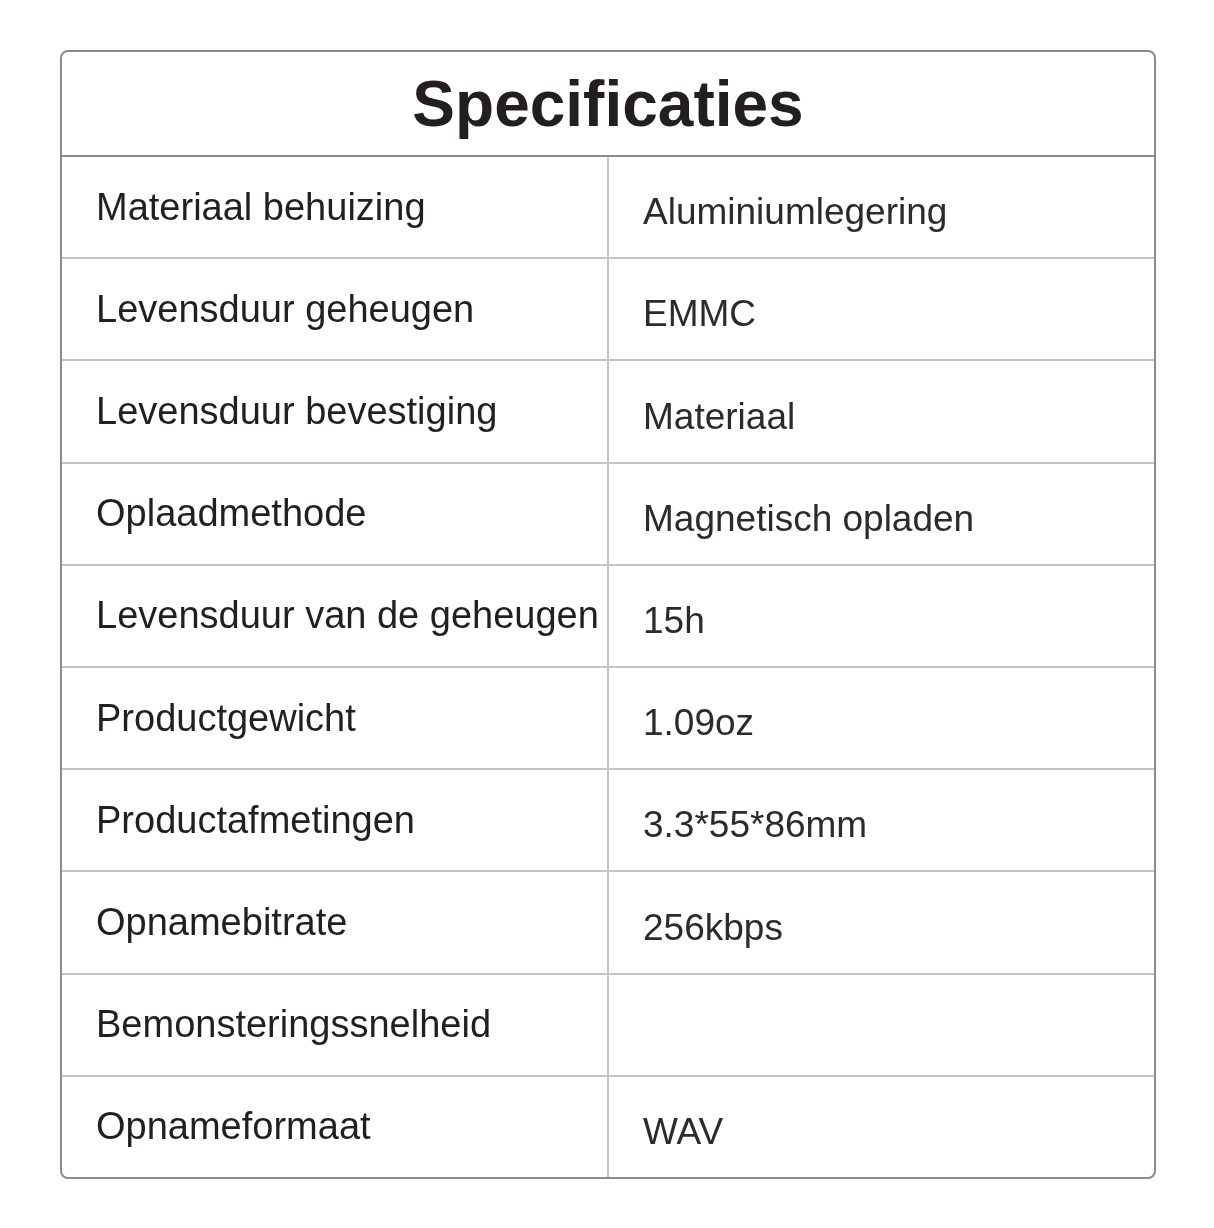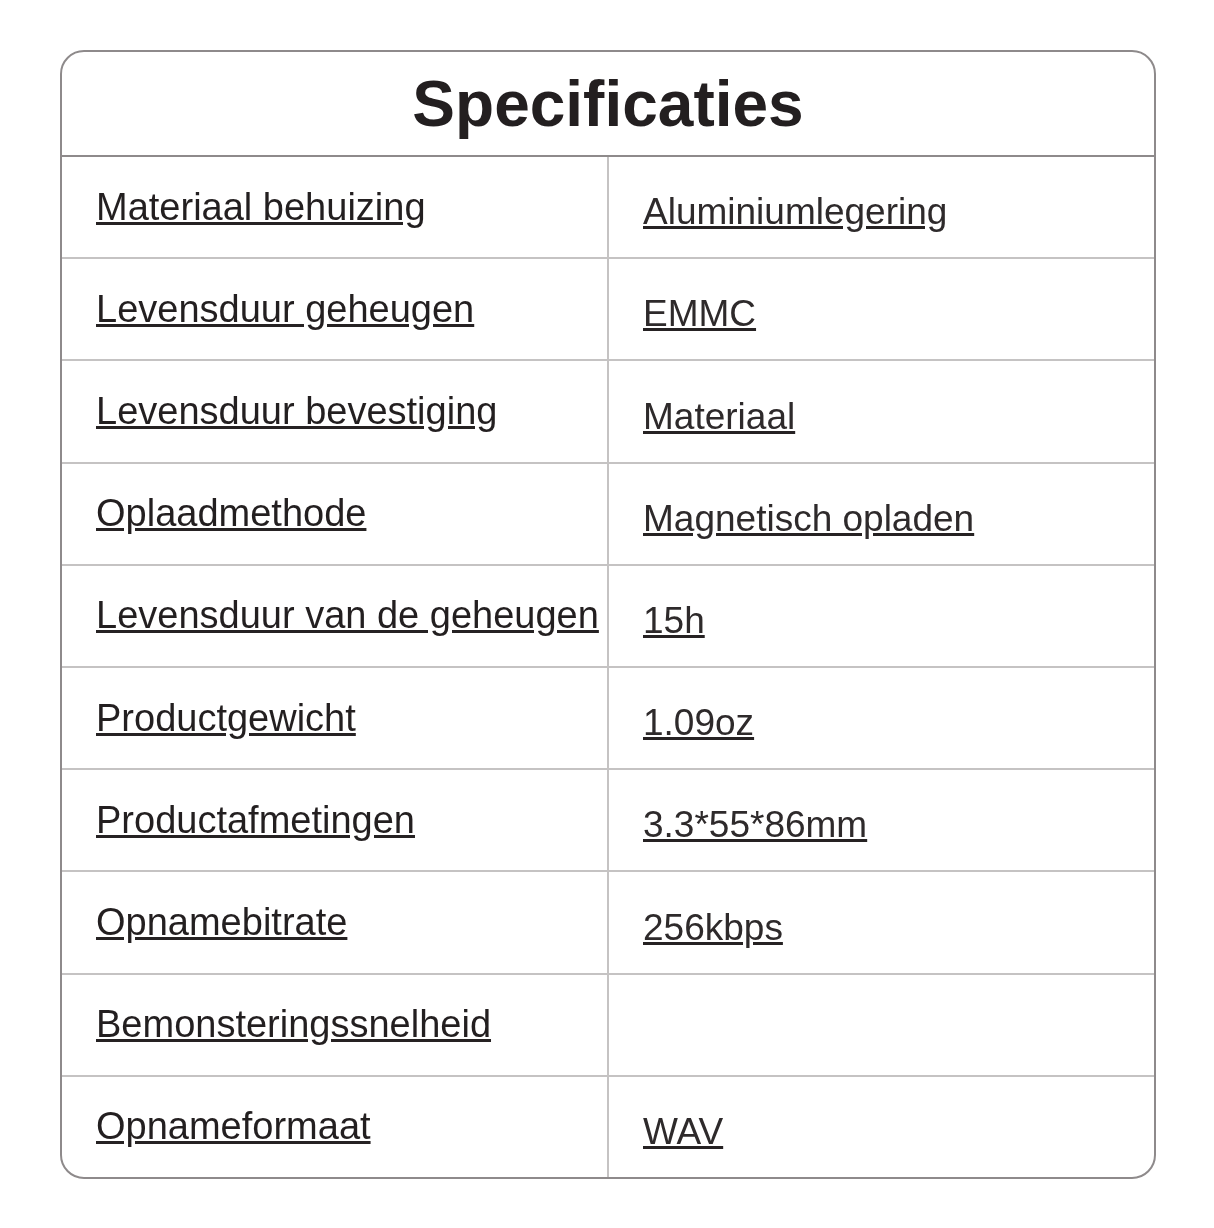--- a/index.html
+++ b/index.html
@@ -13,21 +13,21 @@
     overflow: hidden;
   }
   .spec-card {
     position: absolute;
     left: 60px;
     top: 50px;
     width: 1096px;
     height: 1129px;
     box-sizing: border-box;
     border: 2px solid #8e8a8b;
-    border-radius: 24px;
+    border-radius: 8px;
     background: #ffffff;
     overflow: hidden;
     display: flex;
     flex-direction: column;
   }
   .spec-title {
     height: 105px;
     flex: 0 0 105px;
     box-sizing: border-box;
     border-bottom: 2px solid #8e8a8b;
@@ -36,21 +36,20 @@
     justify-content: center;
     font-size: 64px;
     font-weight: bold;
     letter-spacing: 0px;
     color: #231f20;
   }
   .spec-rows {
     flex: 1 1 auto;
     display: flex;
     flex-direction: column;
-    text-decoration: underline;
   }
   .spec-row {
     flex: 1 1 0;
     display: flex;
     box-sizing: border-box;
   }
   .spec-row + .spec-row {
     border-top: 2px solid #c5c3c3;
   }
   .cell {

